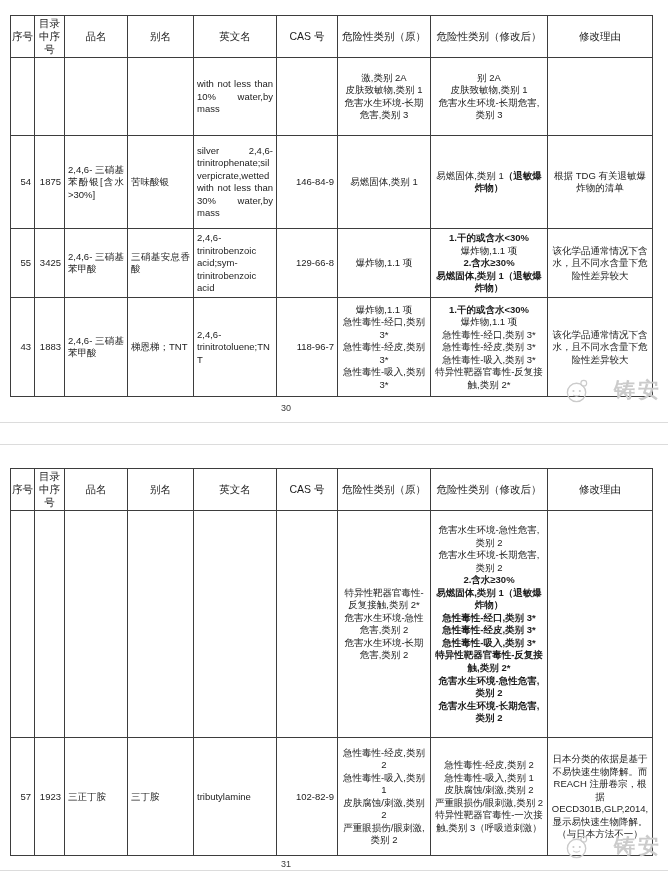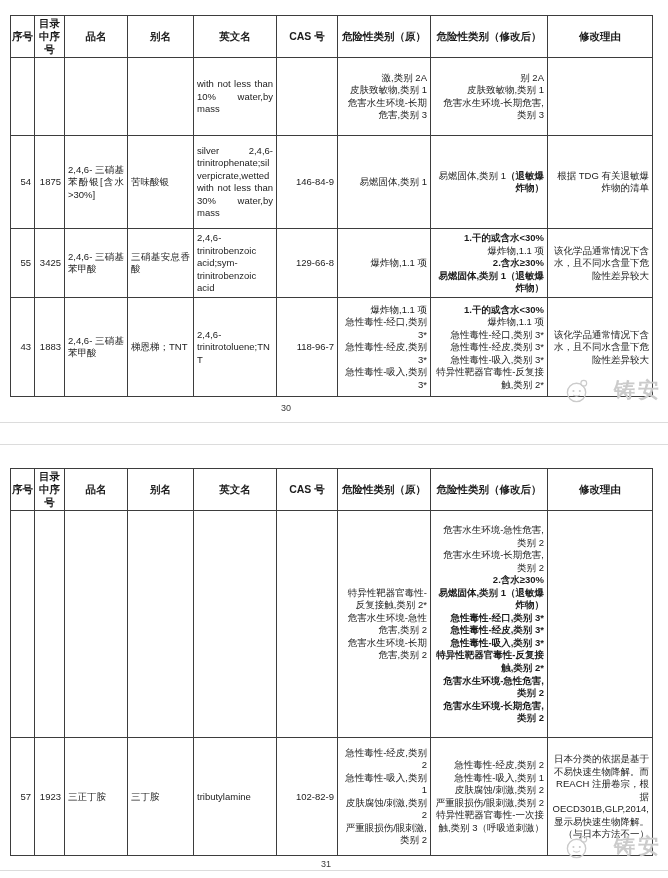--- a/index.html
+++ b/index.html
@@ -10,32 +10,32 @@
   table.doc-table{
     position:absolute;left:10px;width:642px;border-collapse:collapse;table-layout:fixed;
     background:#fff;
   }
   #table-page-30{top:15px;}
   #table-page-31{top:468px;}
   th,td{
     border:1px solid #3d3d3d;vertical-align:middle;padding:2px 3px;
     font-size:9.5px;line-height:1.32;word-wrap:break-word;overflow:hidden;
   }
-  th{font-weight:bold;text-align:center;font-size:10.5px;line-height:1.25;padding:1px;}
+  th{font-weight:normal;text-align:center;font-size:10.5px;line-height:1.25;padding:1px;}
   td.a-c{text-align:right;}
-  td.a-l{text-align:right;}
+  td.a-l{text-align:center;}
   td.a-j{text-align:justify;text-align-last:left;}
   .ln{display:block;}
   .bold{font-weight:bold;}
   .page-num{
     position:absolute;left:0;width:572px;text-align:center;
     font-size:9px;color:#3a3a3a;
   }
   #page-num-1{top:403px;}
-  #page-num-2{top:859px;margin-left:40px;}
+  #page-num-2{top:859px;}
   .divider{position:absolute;left:0;width:668px;height:1px;background:#dcdcdc;}
   #divider-1{top:422px;}
   #divider-2{top:444px;}
   #divider-3{top:870px;}
   .watermark{
     position:absolute;right:6px;display:flex;align-items:center;gap:3px;
     color:#c9c9c9;pointer-events:none;
   }
   #watermark-1{top:376px;}
   #watermark-2{top:832px;}

